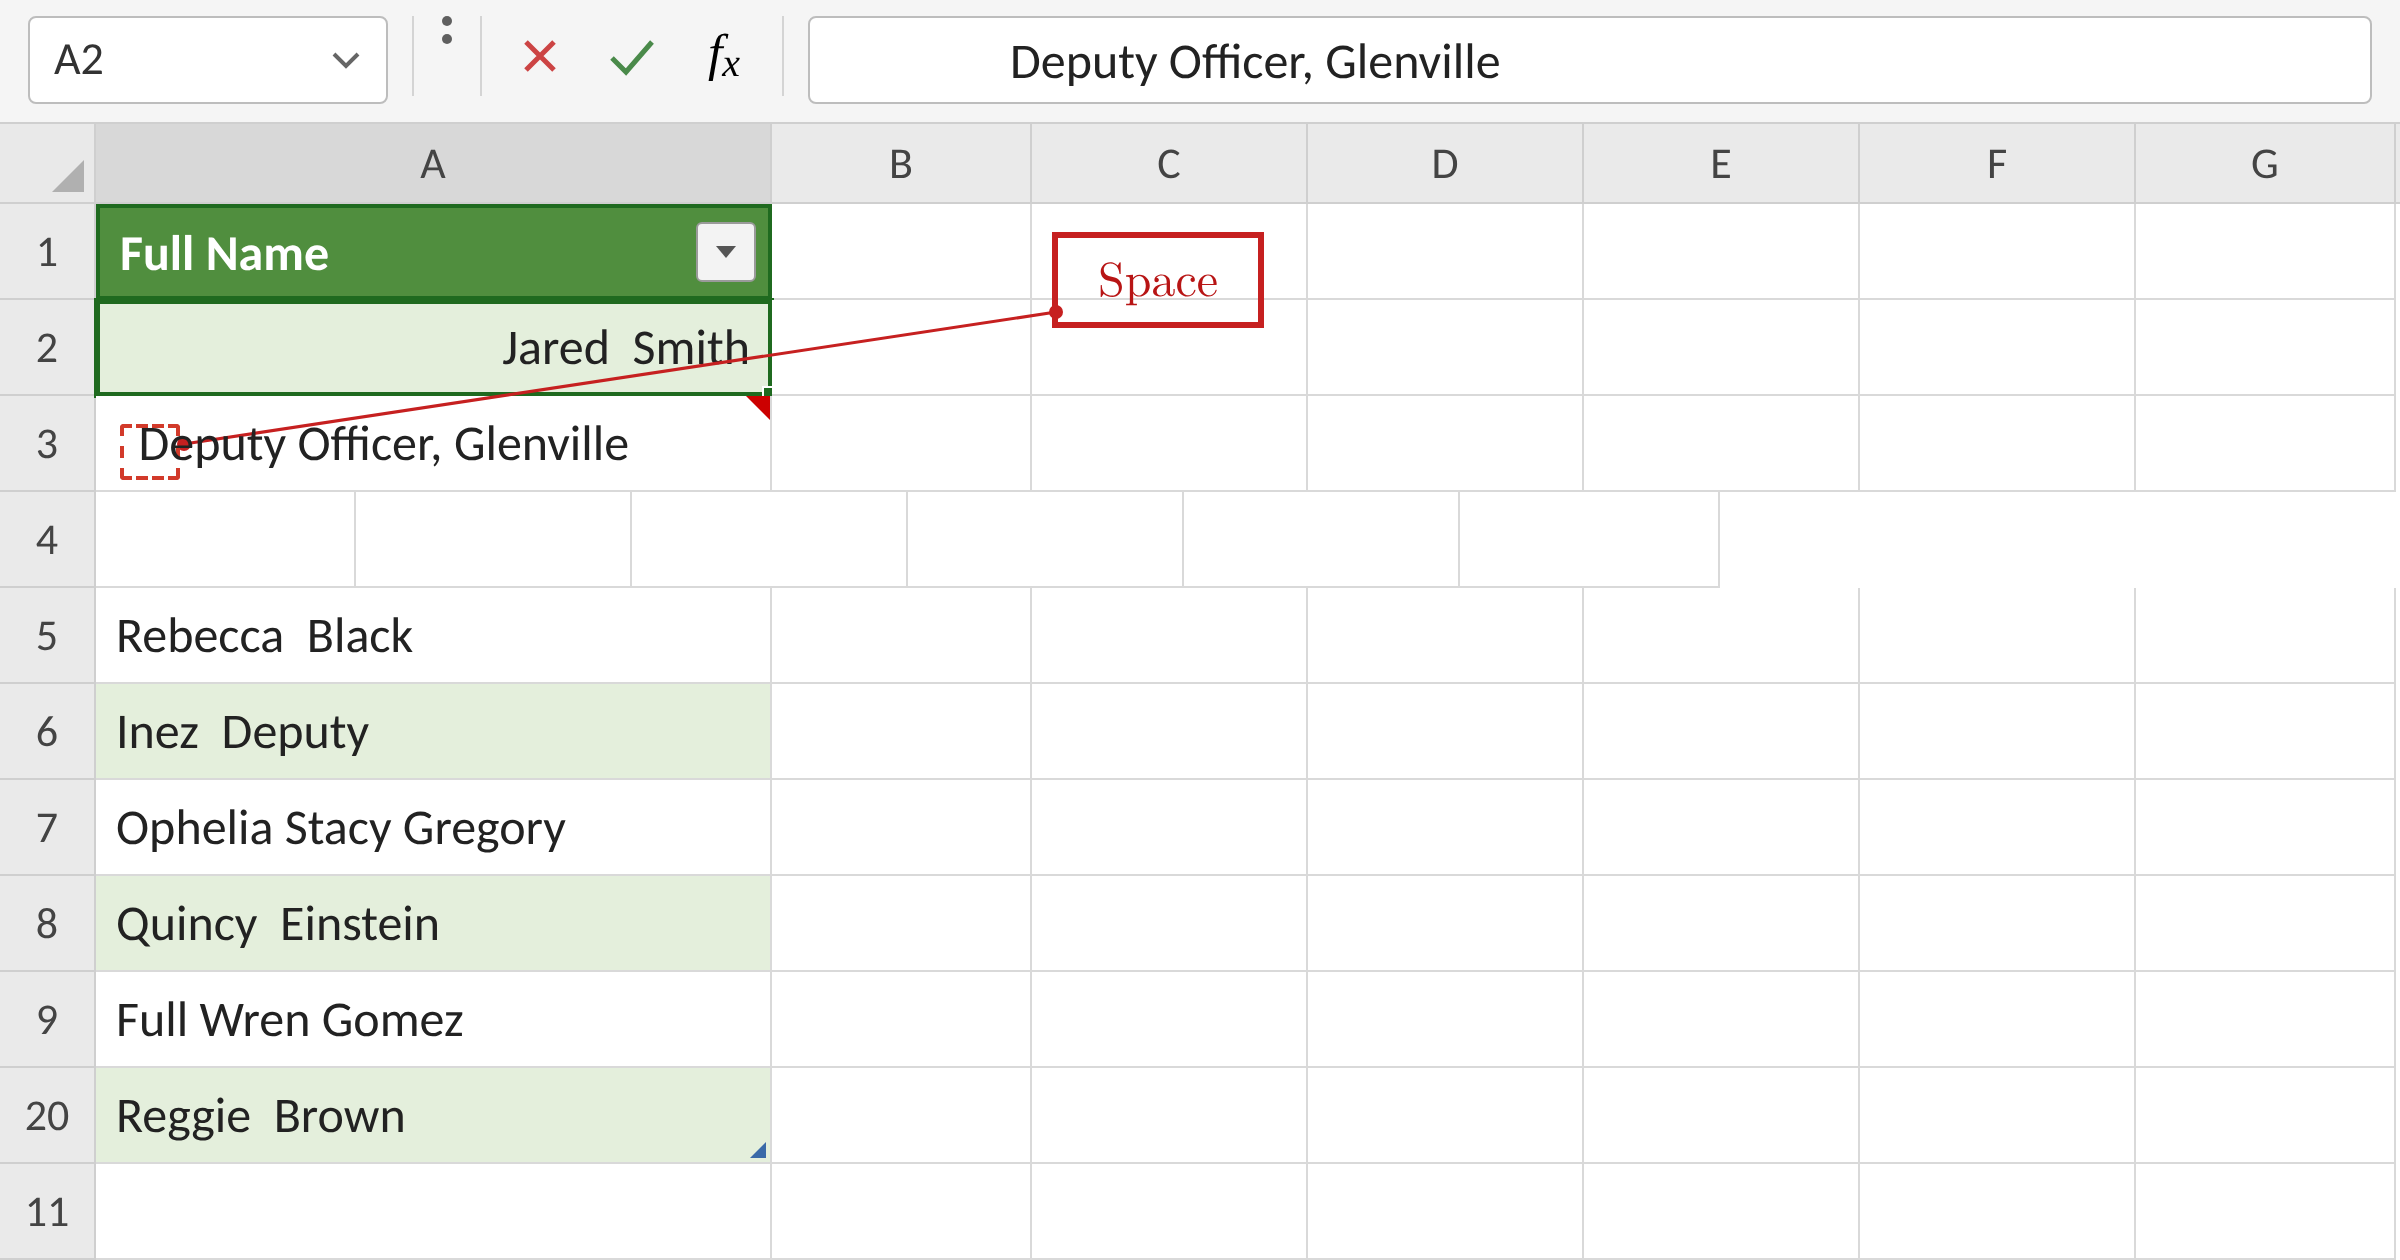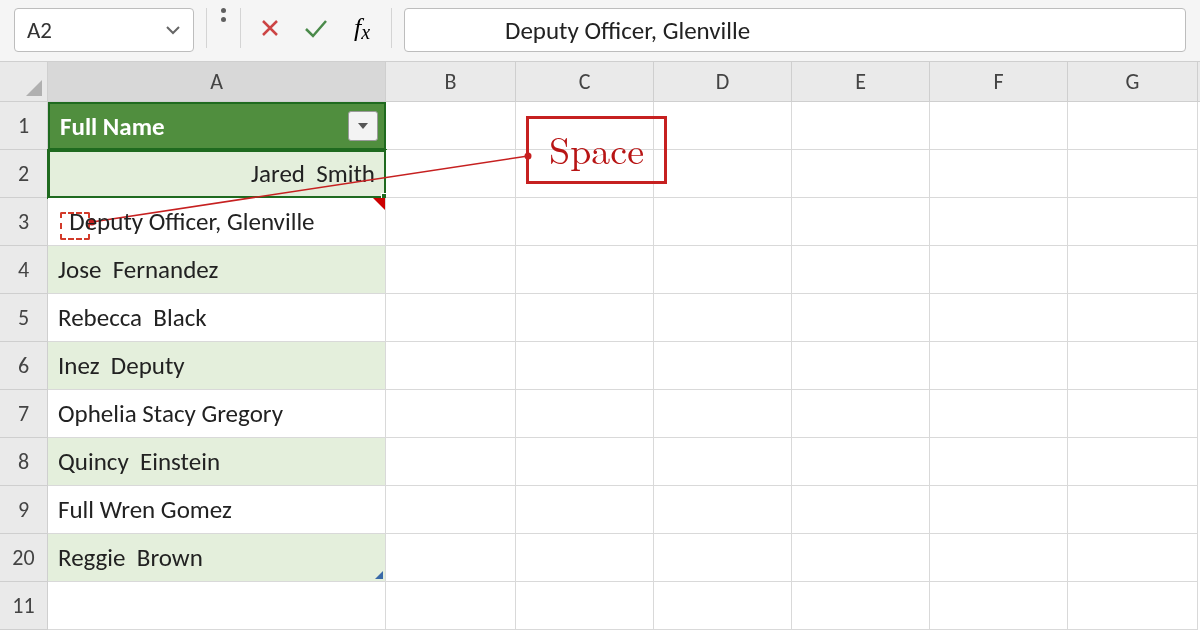--- a/index.html
+++ b/index.html
@@ -206,21 +206,21 @@
   }
 
   
   .anno-box{
     position:absolute;
     left:526px; top:116px;
     border:3px solid #c62020;
     padding:2px 20px 6px 20px;
     color:#b81515;
     font-family:'Latin Modern Roman','CMU Serif','Georgia',serif;
-    font-size:38px;
+    font-size:24px;
     background:transparent;
   }
   .anno-line{
     position:absolute;
     pointer-events:none;
   }
   .space-mark{
     position:absolute;
     left:60px; top:212px;
     width:30px;height:28px;
@@ -322,23 +322,20 @@
         <div class="cell cB"></div>
         <div class="cell cC"></div>
         <div class="cell cD"></div>
         <div class="cell cE"></div>
         <div class="cell cF"></div>
         <div class="cell cG"></div>
       </div>
 
       <div class="row">
         <div class="row-header">4</div>
-        <div class="cell cA banded">
-            <span style="white-space:pre">Jose  Fernandez</span>
-          </div>
         <div class="cell cB"></div>
         <div class="cell cC"></div>
         <div class="cell cD"></div>
         <div class="cell cE"></div>
         <div class="cell cF"></div>
         <div class="cell cG"></div>
       </div>
 
       <div class="row">
         <div class="row-header">5</div>

